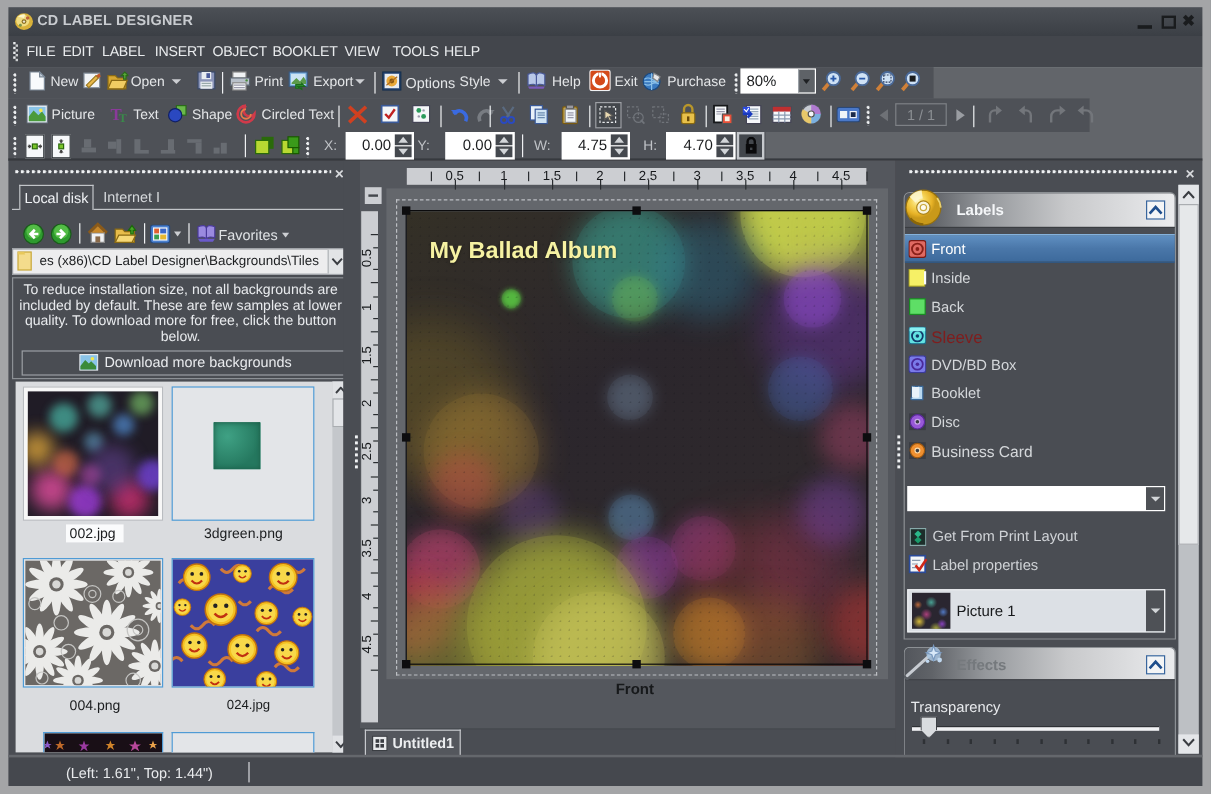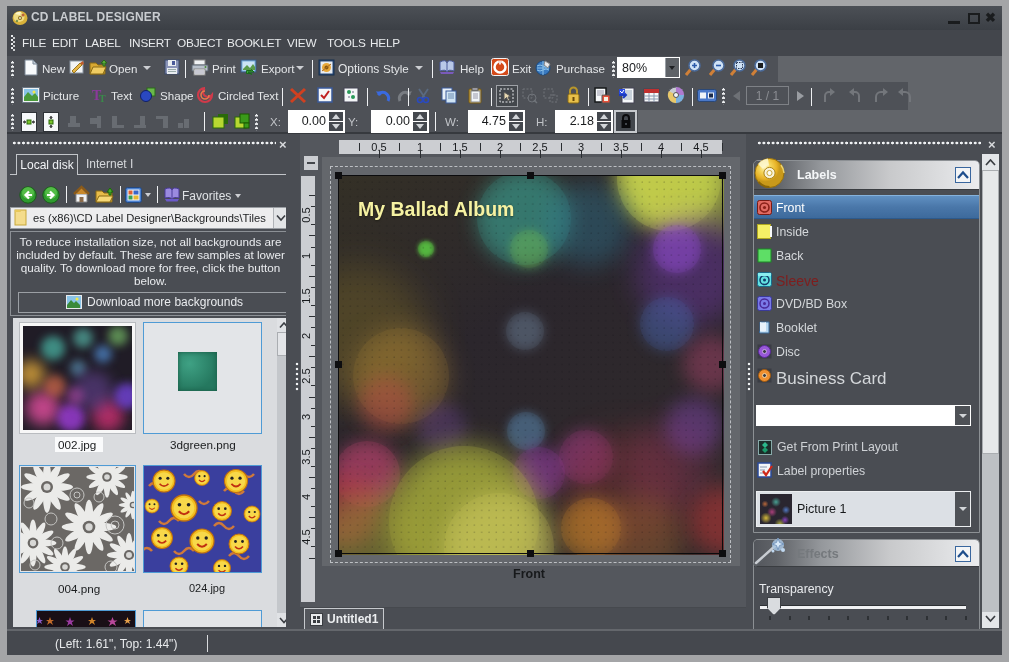--- a/index.html
+++ b/index.html
@@ -351,21 +351,21 @@
 <div class="a" style="left:435px;top:112px;width:1px;height:19px;background:#eef0f2;"></div>
 <div class="txt" style="left:445px;top:116px;font-size:11.5px;color:#c0c3c7;">W:</div>
 <div class="a" style="left:468px;top:110px;width:57px;height:23px;background:#fff;"></div>
 <div class="txt" style="left:468px;top:114px;width:38px;text-align:right;font-size:12.5px;color:#1a1c1e;">4.75</div>
 <div class="a" style="left:509px;top:112px;width:14px;height:9px;background:#44484e;"></div>
 <div class="a" style="left:509px;top:122px;width:14px;height:9px;background:#44484e;"></div>
 <div class="a" style="left:512px;top:114px;width:0;height:0;border-left:4px solid transparent;border-right:4px solid transparent;border-bottom:5px solid #d2d5d8;"></div>
 <div class="a" style="left:512px;top:124px;width:0;height:0;border-left:4px solid transparent;border-right:4px solid transparent;border-top:5px solid #d2d5d8;"></div>
 <div class="txt" style="left:536px;top:116px;font-size:11.5px;color:#c0c3c7;">H:</div>
 <div class="a" style="left:555px;top:110px;width:58px;height:23px;background:#fff;"></div>
-<div class="txt" style="left:555px;top:114px;width:39px;text-align:right;font-size:12.5px;color:#1a1c1e;">2.18</div>
+<div class="txt" style="left:555px;top:114px;width:39px;text-align:right;font-size:12.5px;color:#1a1c1e;">4.70</div>
 <div class="a" style="left:597px;top:112px;width:14px;height:9px;background:#44484e;"></div>
 <div class="a" style="left:597px;top:122px;width:14px;height:9px;background:#44484e;"></div>
 <div class="a" style="left:600px;top:114px;width:0;height:0;border-left:4px solid transparent;border-right:4px solid transparent;border-bottom:5px solid #d2d5d8;"></div>
 <div class="a" style="left:600px;top:124px;width:0;height:0;border-left:4px solid transparent;border-right:4px solid transparent;border-top:5px solid #d2d5d8;"></div>
 <div class="a" style="left:614px;top:110px;width:23px;height:23px;background:#42464c;border:2px solid #c6c9cd;"></div>
 <svg class="a" style="left:620px;top:114px" width="12" height="15" viewBox="0 0 12 15">
     <path d="M3 6 v-2 a3 3 0 0 1 6 0 v2" fill="none" stroke="#0a0a0c" stroke-width="2"></path>
     <rect x="1.5" y="6" width="9" height="8" fill="#0a0a0c"></rect>
     <rect x="5" y="9" width="2" height="2" fill="#42464c"></rect>
   </svg>
@@ -845,21 +845,21 @@
     <rect x="0.5" y="0.5" width="14" height="14" fill="#3a3d44"></rect>
     <circle cx="7.5" cy="7.5" r="6" fill="#9858d8" stroke="#5a2a9a"></circle>
     <circle cx="7.5" cy="7.5" r="2" fill="#3a3d44" stroke="#c8a8e8"></circle>
   </svg>
 <div class="txt" style="left:776px;top:345px;font-size:12.3px;color:#d4d7da;">Disc</div>
 <svg class="a" style="left:757px;top:368px" width="15" height="15" viewBox="0 0 15 15">
     <rect x="0.5" y="0.5" width="14" height="14" fill="#3a3d44"></rect>
     <circle cx="7.5" cy="7.5" r="6" fill="#f09030" stroke="#a05a10"></circle>
     <circle cx="7.5" cy="7.5" r="2" fill="#3a3d44" stroke="#f8d8a8"></circle>
   </svg>
-<div class="txt" style="left:776px;top:369px;font-size:17px;color:#d4d7da;">Business Card</div>
+<div class="txt" style="left:776px;top:369px;font-size:13px;color:#d4d7da;">Business Card</div>
 <div class="a" style="left:756px;top:405px;width:215px;height:21px;background:#fff;"></div>
 <div class="a" style="left:955px;top:406px;width:15px;height:19px;background:#4e5156;"></div>
 <div class="a" style="left:959px;top:414px;width:0;height:0;border-left:4px solid transparent;border-right:4px solid transparent;border-top:4px solid #d2d5d8;"></div>
 <svg class="a" style="left:758px;top:440px" width="14" height="15" viewBox="0 0 14 15">
     <rect x="0.5" y="0.5" width="13" height="14" fill="#1c2e2a" stroke="#8aa"></rect>
     <path d="M7 2 l3 3 -3 3 -3 -3 z" fill="#2ab88a"></path>
     <path d="M7 7 l3 3 -3 3 -3 -3 z" fill="#1a9a6a"></path>
   </svg>
 <div class="txt" style="left:777px;top:440px;font-size:12.3px;color:#cfd2d6;">Get From Print Layout</div>
 <svg class="a" style="left:757px;top:462px" width="16" height="16" viewBox="0 0 16 16">

